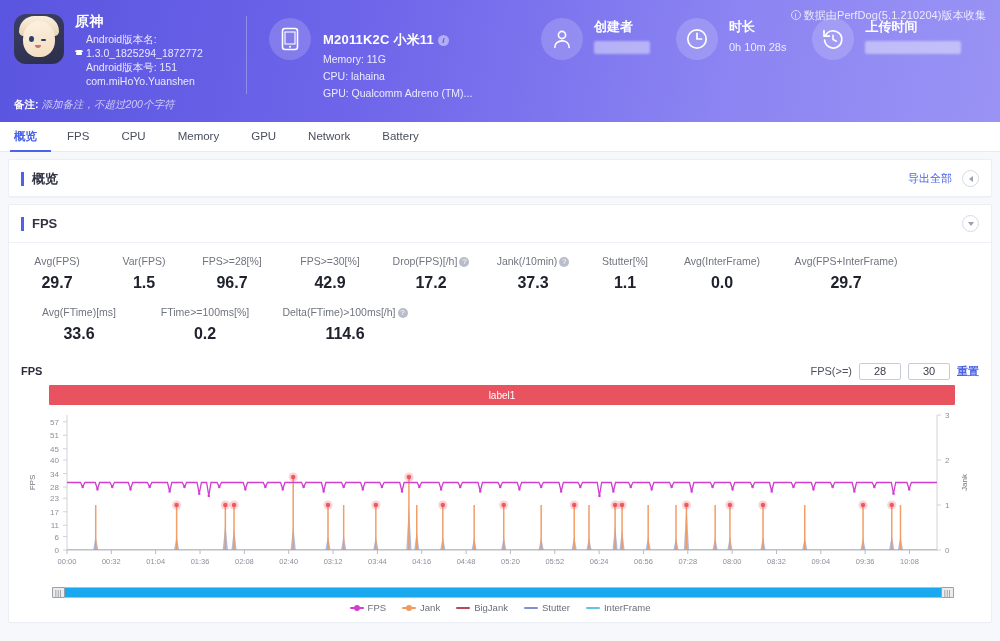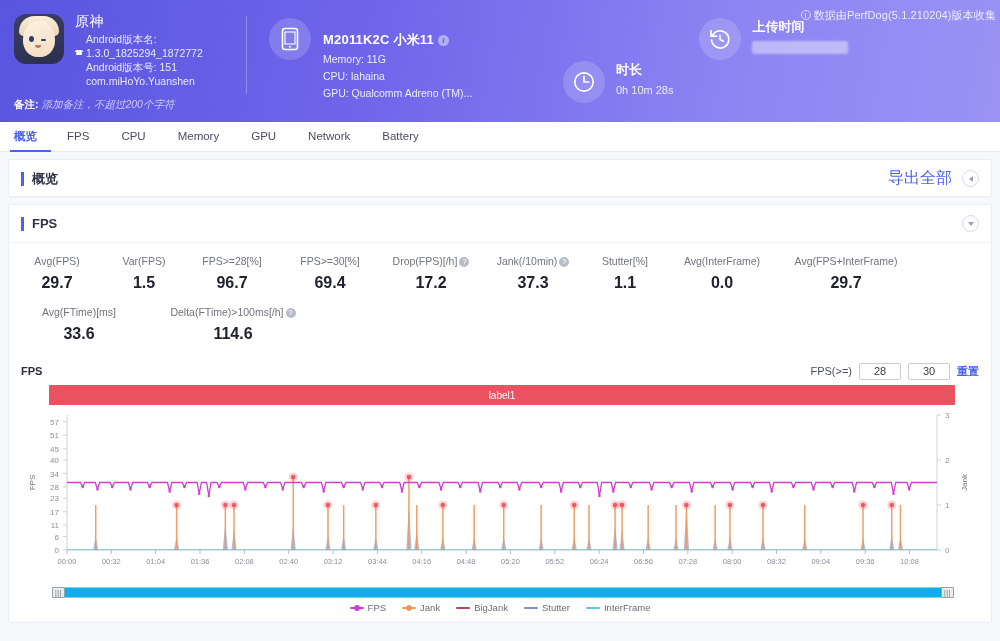--- a/index.html
+++ b/index.html
@@ -17,21 +17,21 @@
     position: relative;
     height: 122px;
     background: linear-gradient(100deg, #5a55e0 0%, #6f66ea 38%, #8b84f2 72%, #9a93f5 100%);
     color: #fff;
     display: flex;
     align-items: flex-start;
     padding: 12px 0 0 0;
   }
   .hdr-collect {
     position: absolute;
-    top: 8px; right: 4px;
+    top: 8px; right: 14px;
     font-size: 11px;
     color: #eceaff;
     letter-spacing: .1px;
   }
   .hdr-collect .info-i {
     display: inline-block;
     width: 10px; height: 10px;
     line-height: 10px;
     text-align: center;
     border: 1px solid #dcd9ff;
@@ -62,21 +62,21 @@
     position:absolute; width:5px; height:6px; border-radius:50%;
     background:#2b3f6e; top:22px;
   }
   .app-icon .eye.l { left: 15px; }
   .app-icon .eye.r { left: 27px; height:2px; border-radius:2px; background:#2b3f6e; top:25px;}
   .app-icon .mouth {
     position:absolute; left:21px; top:31px; width:6px; height:3px;
     border-radius: 0 0 6px 6px; background:#c9746d;
   }
   .app-meta { margin-left: 11px; line-height: 1.32; }
-  .app-name { font-size: 14px; font-weight: normal; color: #fff; margin-bottom: 3px; letter-spacing:.4px;}
+  .app-name { font-size: 14px; font-weight: bold; color: #fff; margin-bottom: 3px; letter-spacing:.4px;}
   .app-line { font-size: 10.5px; color: #e9e7ff; white-space: nowrap; }
   .app-line.indent { padding-left: 11px; }
   .android-bot {
     display:inline-block; width:8px; height:8px; position:relative; margin-right:3px;
   }
   .android-bot::before{
     content:""; position:absolute; left:1px; top:2px; width:6px; height:4px;
     border-radius: 3px 3px 1px 1px; background:#ffffff;
   }
   .android-bot::after{
@@ -140,21 +140,21 @@
   .panel { background:#fff; margin: 7px 8px 0 8px; border:1px solid #eceef5; border-radius:2px; }
   .panel-head {
     display:flex; align-items:center; height:38px; padding: 0 12px;
     border-bottom:1px solid #f0f1f6; position:relative;
   }
   .panel-title {
     font-size:13px; font-weight:bold; color:#2f3murky; color:#303342;
     padding-left: 8px; border-left: 3px solid #4a63e7; line-height:14px;
   }
   .head-right { margin-left:auto; display:flex; align-items:center; gap:10px; }
-  .link-blue { color:#4a63e7; font-size:16px; cursor:pointer; }
+  .link-blue { color:#4a63e7; font-size:11px; cursor:pointer; }
   .round-btn {
     width:17px;height:17px;border-radius:50%;border:1px solid #d8dae4;
     display:flex;align-items:center;justify-content:center;cursor:pointer;background:#fff;
   }
   .caret { width:0;height:0;border-left:3.5px solid transparent;border-right:3.5px solid transparent; }
   .caret.down { border-top:4px solid #9aa0b4; }
   .caret.left { border:0; border-top:3.5px solid transparent;border-bottom:3.5px solid transparent;border-right:4px solid #9aa0b4;}
 
   
   .metrics { padding: 12px 0 10px 0; }
@@ -255,22 +255,34 @@
           </svg>
       </div>
       <div class="dev-meta">
         <div class="dev-title"><span>M2011K2C 小米11</span><span class="info-badge">i</span></div>
         <div class="dev-line">Memory: 11G</div>
         <div class="dev-line">CPU: lahaina</div>
         <div class="dev-line">GPU: Qualcomm Adreno (TM)...</div>
       </div>
     </div>
 
-
-    <div class="kv-block" style="margin-left:26px;margin-top:43px;">
+    <div class="kv-block" style="margin-left:4px;">
+      <div class="circle-ico">
+        <svg width="22" height="22" viewBox="0 0 22 22">
+            <circle cx="11" cy="7" r="3.6" fill="none" stroke="#fff" stroke-width="1.6"></circle>
+            <path d="M3.8 19.5c0-4.2 3.2-6.6 7.2-6.6s7.2 2.4 7.2 6.6" fill="none" stroke="#fff" stroke-width="1.6" stroke-linecap="round"></path>
+          </svg>
+      </div>
+      <div class="kv-meta">
+        <div class="kv-title">创建者</div>
+        <div class="redacted"></div>
+      </div>
+    </div>
+
+    <div class="kv-block" style="margin-left:26px;">
       <div class="circle-ico">
         <svg width="24" height="24" viewBox="0 0 24 24">
             <circle cx="12" cy="12" r="9.2" fill="none" stroke="#fff" stroke-width="1.7"></circle>
             <path d="M12 6.3V12h4.6" fill="none" stroke="#fff" stroke-width="1.7" stroke-linecap="round"></path>
           </svg>
       </div>
       <div class="kv-meta">
         <div class="kv-title">时长</div>
         <div class="kv-val">0h 10m 28s</div>
       </div>
@@ -332,21 +344,21 @@
           <div class="mcell" style="width: 78px;">
             <div class="mlabel">Var(FPS)</div>
             <div class="mval">1.5</div>
           </div>
           <div class="mcell" style="width: 98px;">
             <div class="mlabel">FPS&gt;=28[%]</div>
             <div class="mval">96.7</div>
           </div>
           <div class="mcell" style="width: 98px;">
             <div class="mlabel">FPS&gt;=30[%]</div>
-            <div class="mval">69.4</div>
+            <div class="mval">42.9</div>
           </div>
           <div class="mcell" style="width: 104px;">
             <div class="mlabel">Drop(FPS)[/h]<span class="q-ico">?</span></div>
             <div class="mval">17.2</div>
           </div>
           <div class="mcell" style="width: 100px;">
             <div class="mlabel">Jank(/10min)<span class="q-ico">?</span></div>
             <div class="mval">37.3</div>
           </div>
           <div class="mcell" style="width: 84px;">
@@ -359,20 +371,24 @@
           </div>
           <div class="mcell" style="width: 138px;">
             <div class="mlabel">Avg(FPS+InterFrame)</div>
             <div class="mval">29.7</div>
           </div>
         </div>
       <div class="mrow" id="mrow2" style="margin-top:14px;">
           <div class="mcell" style="width: 140px;">
             <div class="mlabel">Avg(FTime)[ms]</div>
             <div class="mval">33.6</div>
+          </div>
+          <div class="mcell" style="width: 112px;">
+            <div class="mlabel">FTime&gt;=100ms[%]</div>
+            <div class="mval">0.2</div>
           </div>
           <div class="mcell" style="width: 168px;">
             <div class="mlabel">Delta(FTime)&gt;100ms[/h]<span class="q-ico">?</span></div>
             <div class="mval">114.6</div>
           </div>
         </div>
     </div>
 
     <div class="chart-wrap">
       <div class="chart-top">

